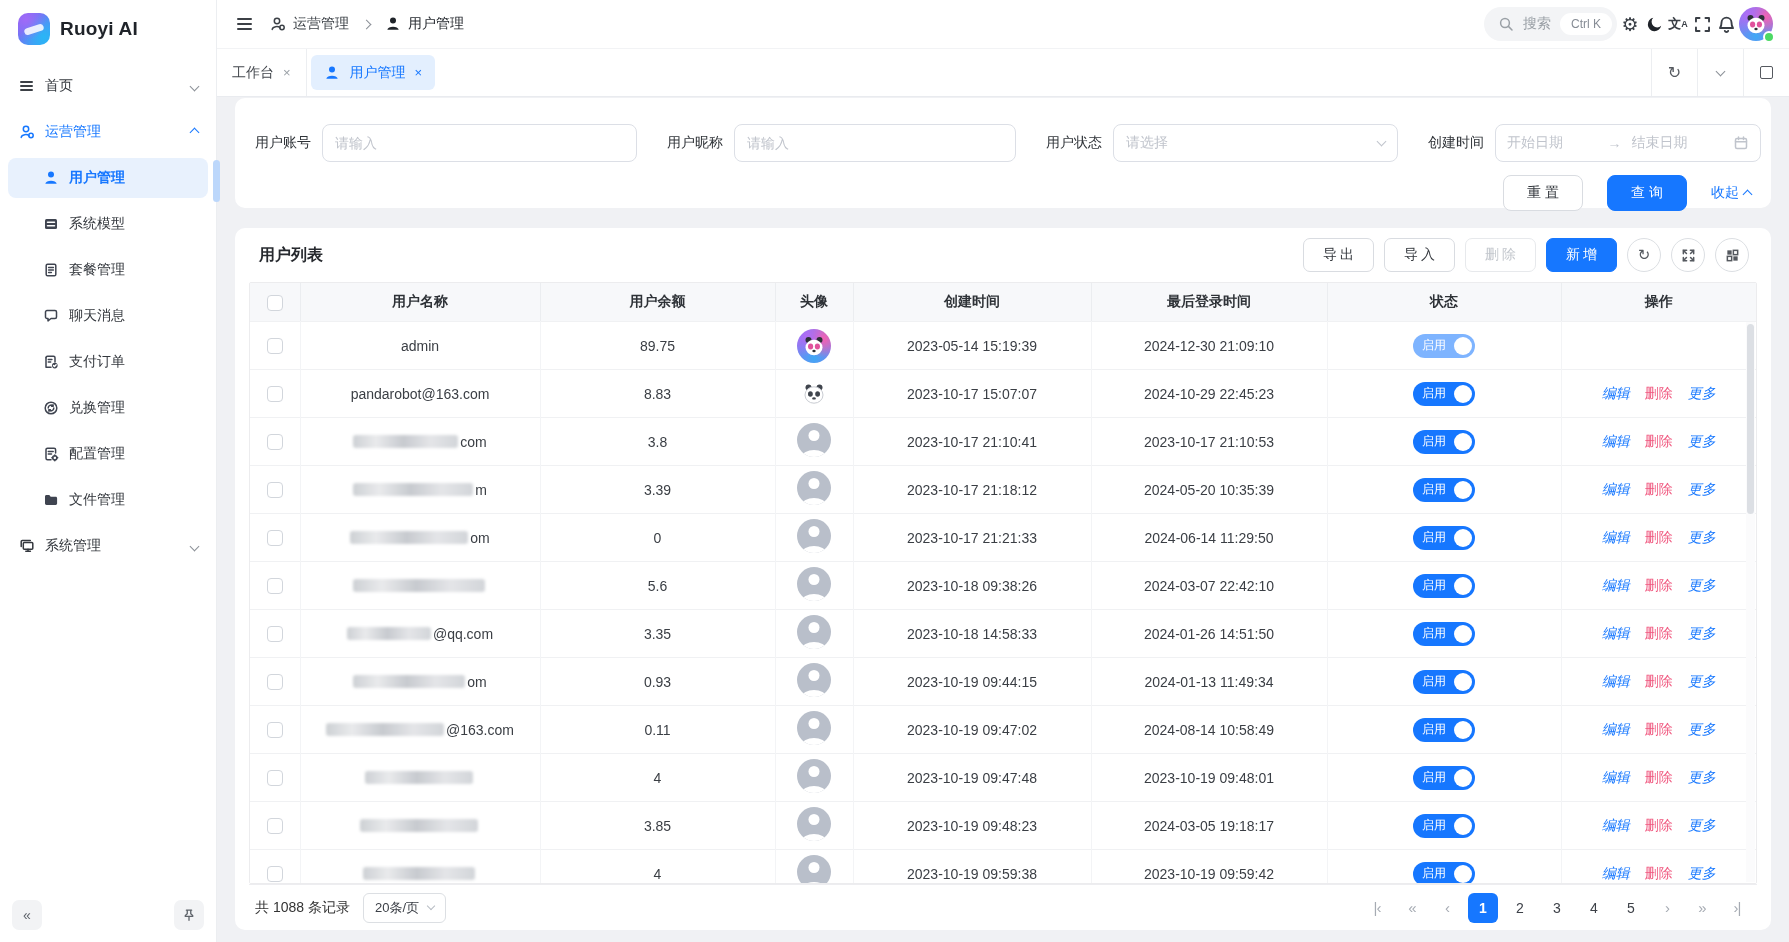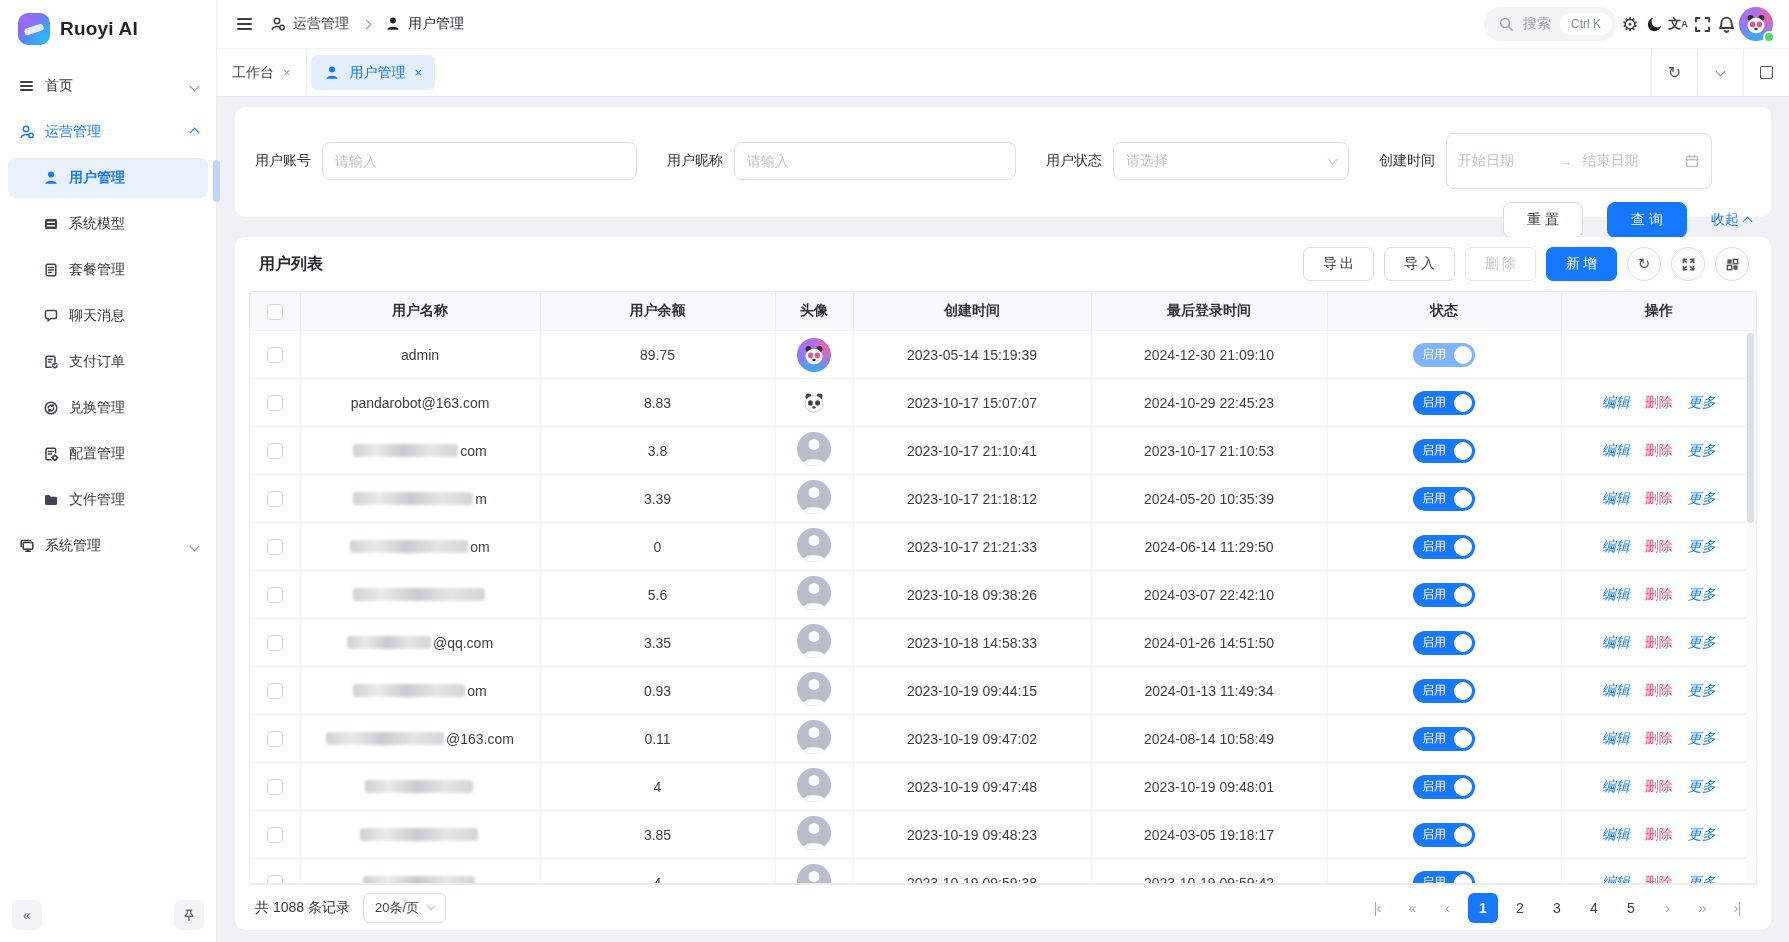--- a/index.html
+++ b/index.html
@@ -66,32 +66,32 @@
   .tab{display:flex;align-items:center;gap:9px;padding:0 15px;border-right:1px solid #eceef1;color:#44484e;cursor:pointer;}
   .tab .x{color:#9aa0a6;font-size:13px;}
   .tab.active{background:#e3effe;color:var(--primary);border-right:none;border-radius:6px;margin:6px 4px;padding:0 13px;}
   .tab.active .x{color:var(--primary);}
   .tab-tools{margin-left:auto;display:flex;align-items:stretch;}
   .tool{width:46px;display:flex;align-items:center;justify-content:center;border-left:1px solid #eceef1;color:#55595f;cursor:pointer;font-size:16px;}
   .sq-max{width:13px;height:13px;border:1.6px solid #55595f;border-radius:2px;position:relative;}
   .sq-max::after{content:"";position:absolute;inset:2px;border-radius:1px;background:#fff;}
 
   
-  .content{flex:1;padding:10px 18px 12px;display:flex;flex-direction:column;min-height:0;}
+  .content{flex:1;padding:1px 18px 12px;display:flex;flex-direction:column;min-height:0;}
   .card{background:#fff;border-radius:10px;}
   .filter-card{height:110px;padding:26px 20px 12px;margin-bottom:20px;flex:none;}
   .f-row{display:flex;align-items:center;}
   .f-group{display:flex;align-items:center;margin-right:30px;}
   .f-label{margin-right:11px;white-space:nowrap;color:#2f3338;}
   .inp{height:38px;border:1px solid #dcdfe6;border-radius:8px;padding:0 12px;font-size:14px;color:#333;background:#fff;outline:none;}
   .inp::placeholder{color:#c0c4cc;}
   .w1{width:315px;} .w2{width:282px;}
-  .sel{width:236px;height:38px;border:1px solid #dcdfe6;border-radius:8px;display:flex;align-items:center;justify-content:space-between;padding:0 12px;color:#c0c4cc;cursor:pointer;}
+  .sel{width:285px;height:38px;border:1px solid #dcdfe6;border-radius:8px;display:flex;align-items:center;justify-content:space-between;padding:0 12px;color:#c0c4cc;cursor:pointer;}
   .sel .chev{border-color:#c0c4cc;margin-top:-3px;}
-  .date-range{width:266px;height:56px;border:1px solid #dcdfe6;border-radius:8px;display:flex;align-items:center;gap:10px;padding:0 11px;color:#c0c4cc;cursor:pointer;}
+  .date-range{width:266px;height:38px;border:1px solid #dcdfe6;border-radius:8px;display:flex;align-items:center;gap:10px;padding:0 11px;color:#c0c4cc;cursor:pointer;}
   .date-range .ph{flex:1;white-space:nowrap;overflow:hidden;}
   .f-actions{display:flex;justify-content:flex-end;align-items:center;gap:24px;margin-top:13px;}
   .btn{height:36px;border-radius:8px;padding:0 19px;display:inline-flex;align-items:center;justify-content:center;font-size:14px;cursor:pointer;border:1px solid transparent;letter-spacing:4px;text-indent:4px;}
   .btn-plain{background:#fff;border-color:#d9dce1;color:#33373d;}
   .btn-primary{background:var(--primary);border-color:var(--primary);color:#fff;}
   .btn-disabled{background:#fff;border-color:#e7e9ec;color:#c2c6cc;cursor:not-allowed;}
   .link-collapse{color:var(--primary);display:inline-flex;align-items:center;gap:5px;cursor:pointer;}
   .link-collapse .chev{border-color:var(--primary);margin-top:3px;}
 
   

